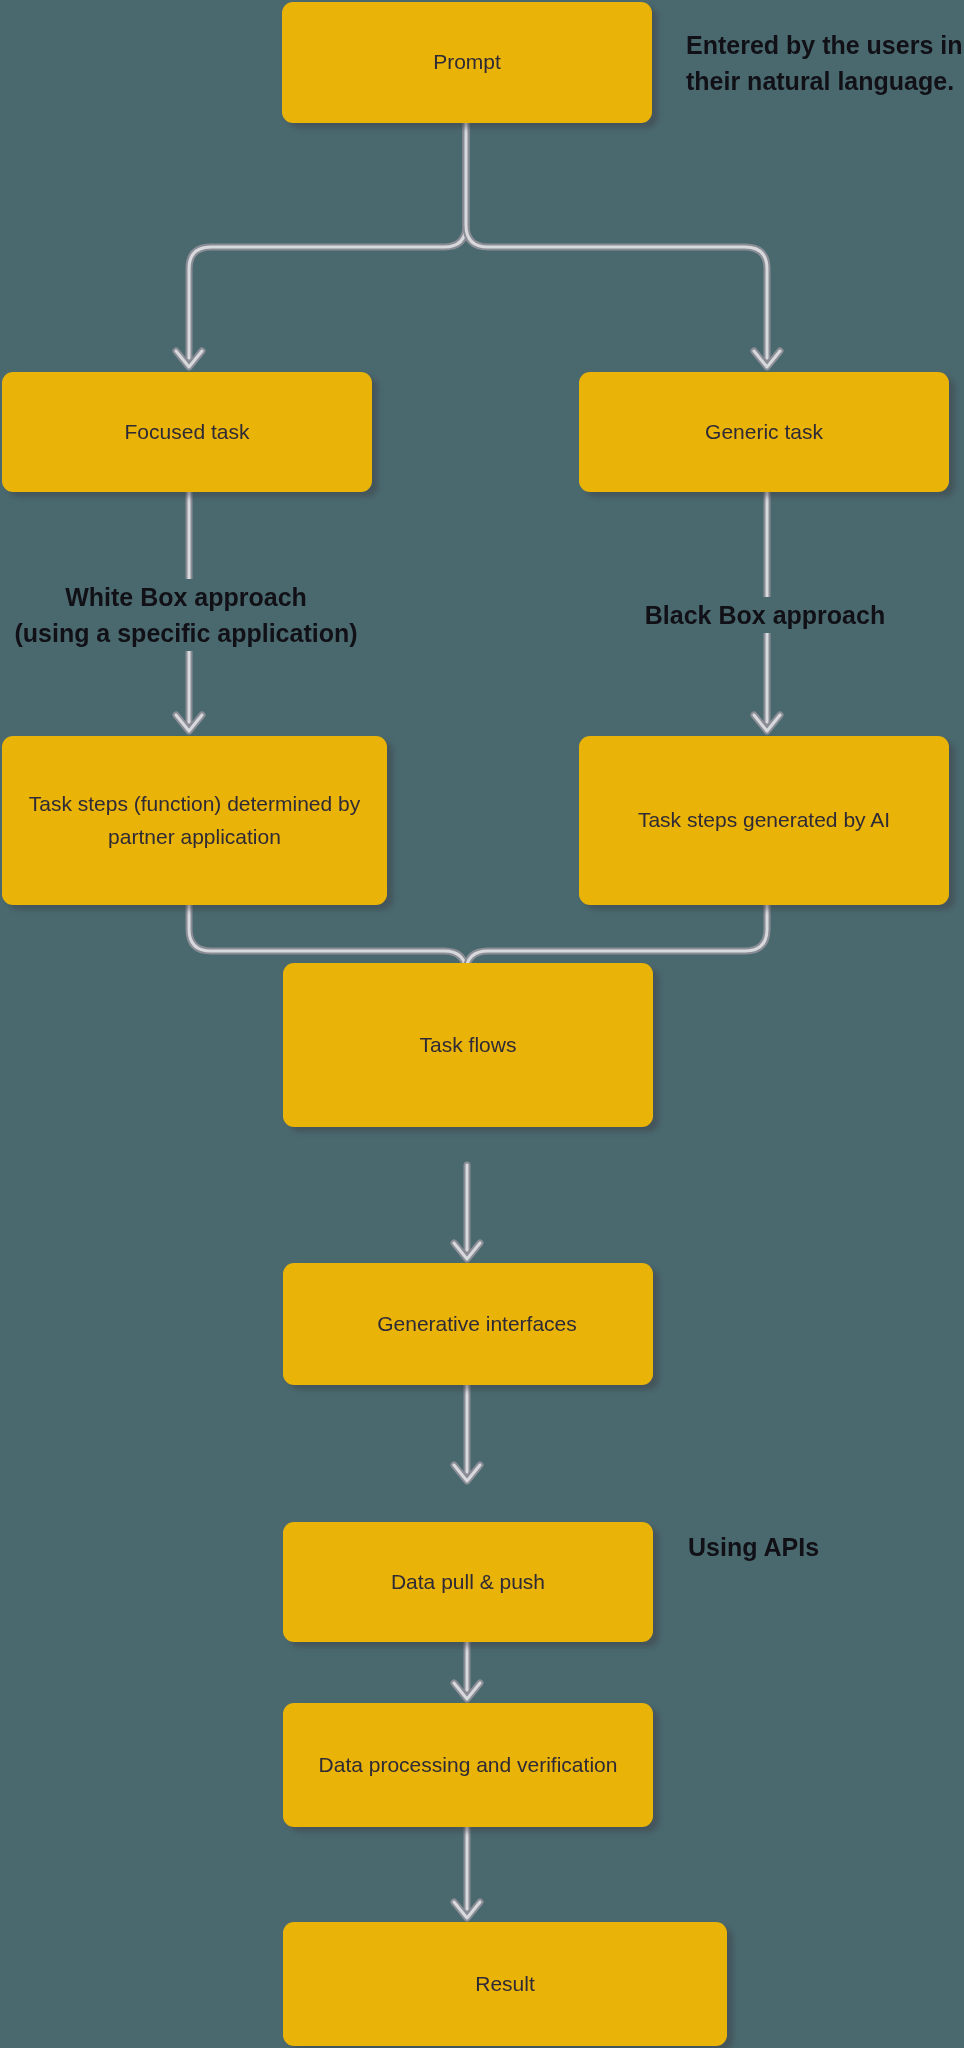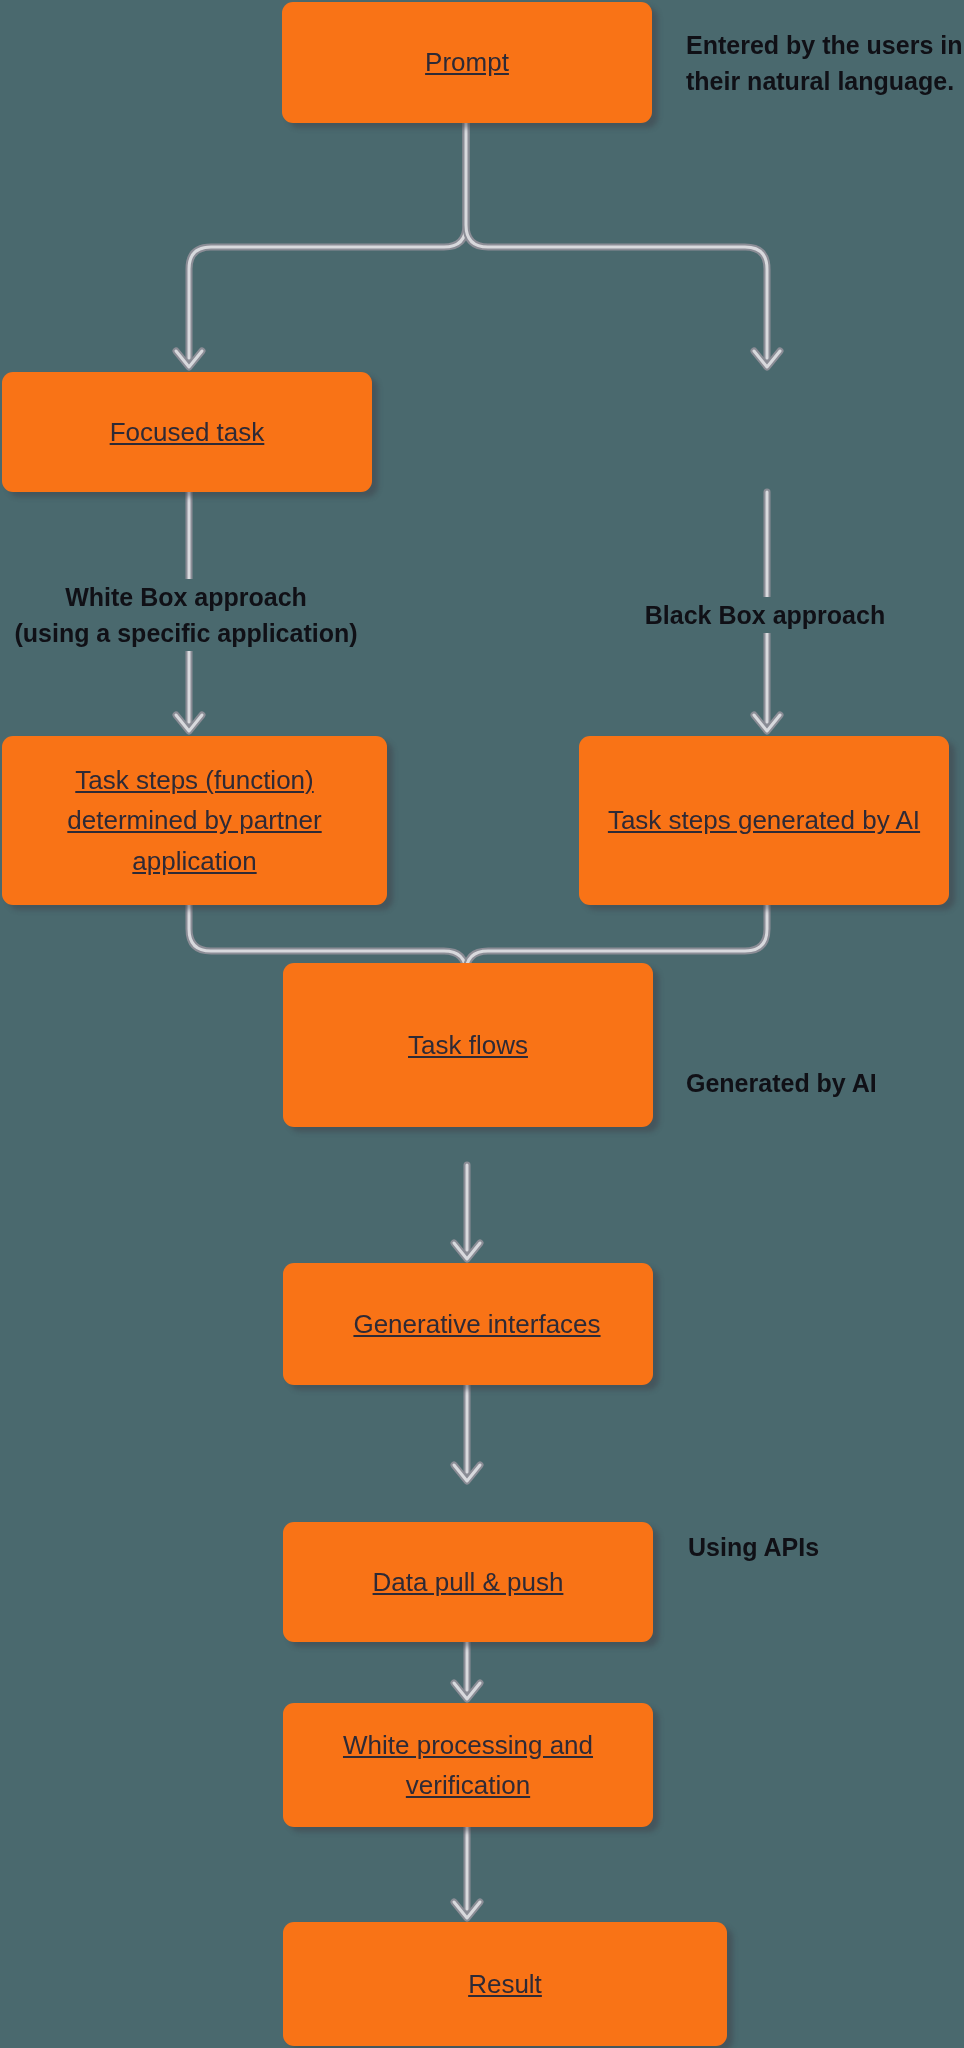--- a/index.html
+++ b/index.html
@@ -8,28 +8,28 @@
     width:964px;height:2048px;
     background:#4a696e;
     overflow:hidden;
     font-family:"Liberation Sans","DejaVu Sans",sans-serif;
   }
   .connectors{position:absolute;left:0;top:0;z-index:1;}
   .pipe{fill:none;stroke:#8b8d96;stroke-width:7;stroke-linecap:round;stroke-linejoin:round;}
   .core{fill:none;stroke:#d8d9dd;stroke-width:3;stroke-linecap:round;stroke-linejoin:round;}
   .node{
     position:absolute;z-index:2;
-    background:#f97316;
+    background:#eab308;
     border-radius:11px;
     box-shadow:6px 5px 5px rgba(62,62,72,.45);
     display:flex;align-items:center;justify-content:center;
     text-align:center;
     color:#2e2a36;
-    font-size:26px;line-height:1.55;
-    padding:0 10px;box-sizing:border-box;text-decoration:underline;
+    font-size:21px;line-height:1.55;
+    padding:0 10px;box-sizing:border-box;
   }
   .edge-label{
     position:absolute;z-index:3;
     background:#4a696e;
     color:#101016;
     font-weight:bold;font-size:25px;line-height:36px;
     text-align:center;
   }
   .edge-label span{display:block;}
   .annotation{
@@ -103,44 +103,44 @@
       <path class="core" d="M467 1827 V1909"></path>
       <path class="pipe" d="M454 1902 L467 1918 L480 1902"></path>
       <path class="core" d="M454 1902 L467 1918 L480 1902"></path>
     </g>
   </svg>
 
   <div class="node" style="left:282px;top:2px;width:370px;height:121px;">Prompt</div>
 
   <div class="node" style="left:2px;top:372px;width:370px;height:120px;">Focused task</div>
 
+  <div class="node" style="left:579px;top:372px;width:370px;height:120px;">Generic task</div>
 
   <div class="node" style="left:2px;top:736px;width:385px;height:169px;">Task steps (function) determined by partner application</div>
 
   <div class="node" style="left:579px;top:736px;width:370px;height:169px;">Task steps generated by AI</div>
 
   <div class="node" style="left:283px;top:963px;width:370px;height:164px;">Task flows</div>
 
   <div class="node" style="left:283px;top:1263px;width:370px;height:122px;padding-left:28px;">Generative interfaces</div>
 
   <div class="node" style="left:283px;top:1485px;width:370px;height:120px;margin-top:37px;">Data pull &amp; push</div>
 
-  <div class="node" style="left:283px;top:1703px;width:370px;height:124px;">White processing and verification</div>
+  <div class="node" style="left:283px;top:1703px;width:370px;height:124px;">Data processing and verification</div>
 
   <div class="node" style="left:283px;top:1922px;width:444px;height:124px;text-align:right;">Result</div>
 
   <div class="edge-label" style="left:6px;top:579px;width:360px;">
     <span>White Box approach</span>
     <span>(using a specific application)</span>
   </div>
 
   <div class="edge-label" style="left:615px;top:597px;width:300px;">Black Box approach</div>
 
   <div class="annotation" style="left:686px;top:27px;width:290px;">
     <span>Entered by the users in</span>
     <span>their natural language.</span>
   </div>
 
-  <div class="annotation" style="left:686px;top:1065px;width:270px;">Generated by AI</div>
 
   <div class="annotation" style="left:688px;top:1529px;width:270px;">Using APIs</div>
 
 </div>
 
 </body></html>

